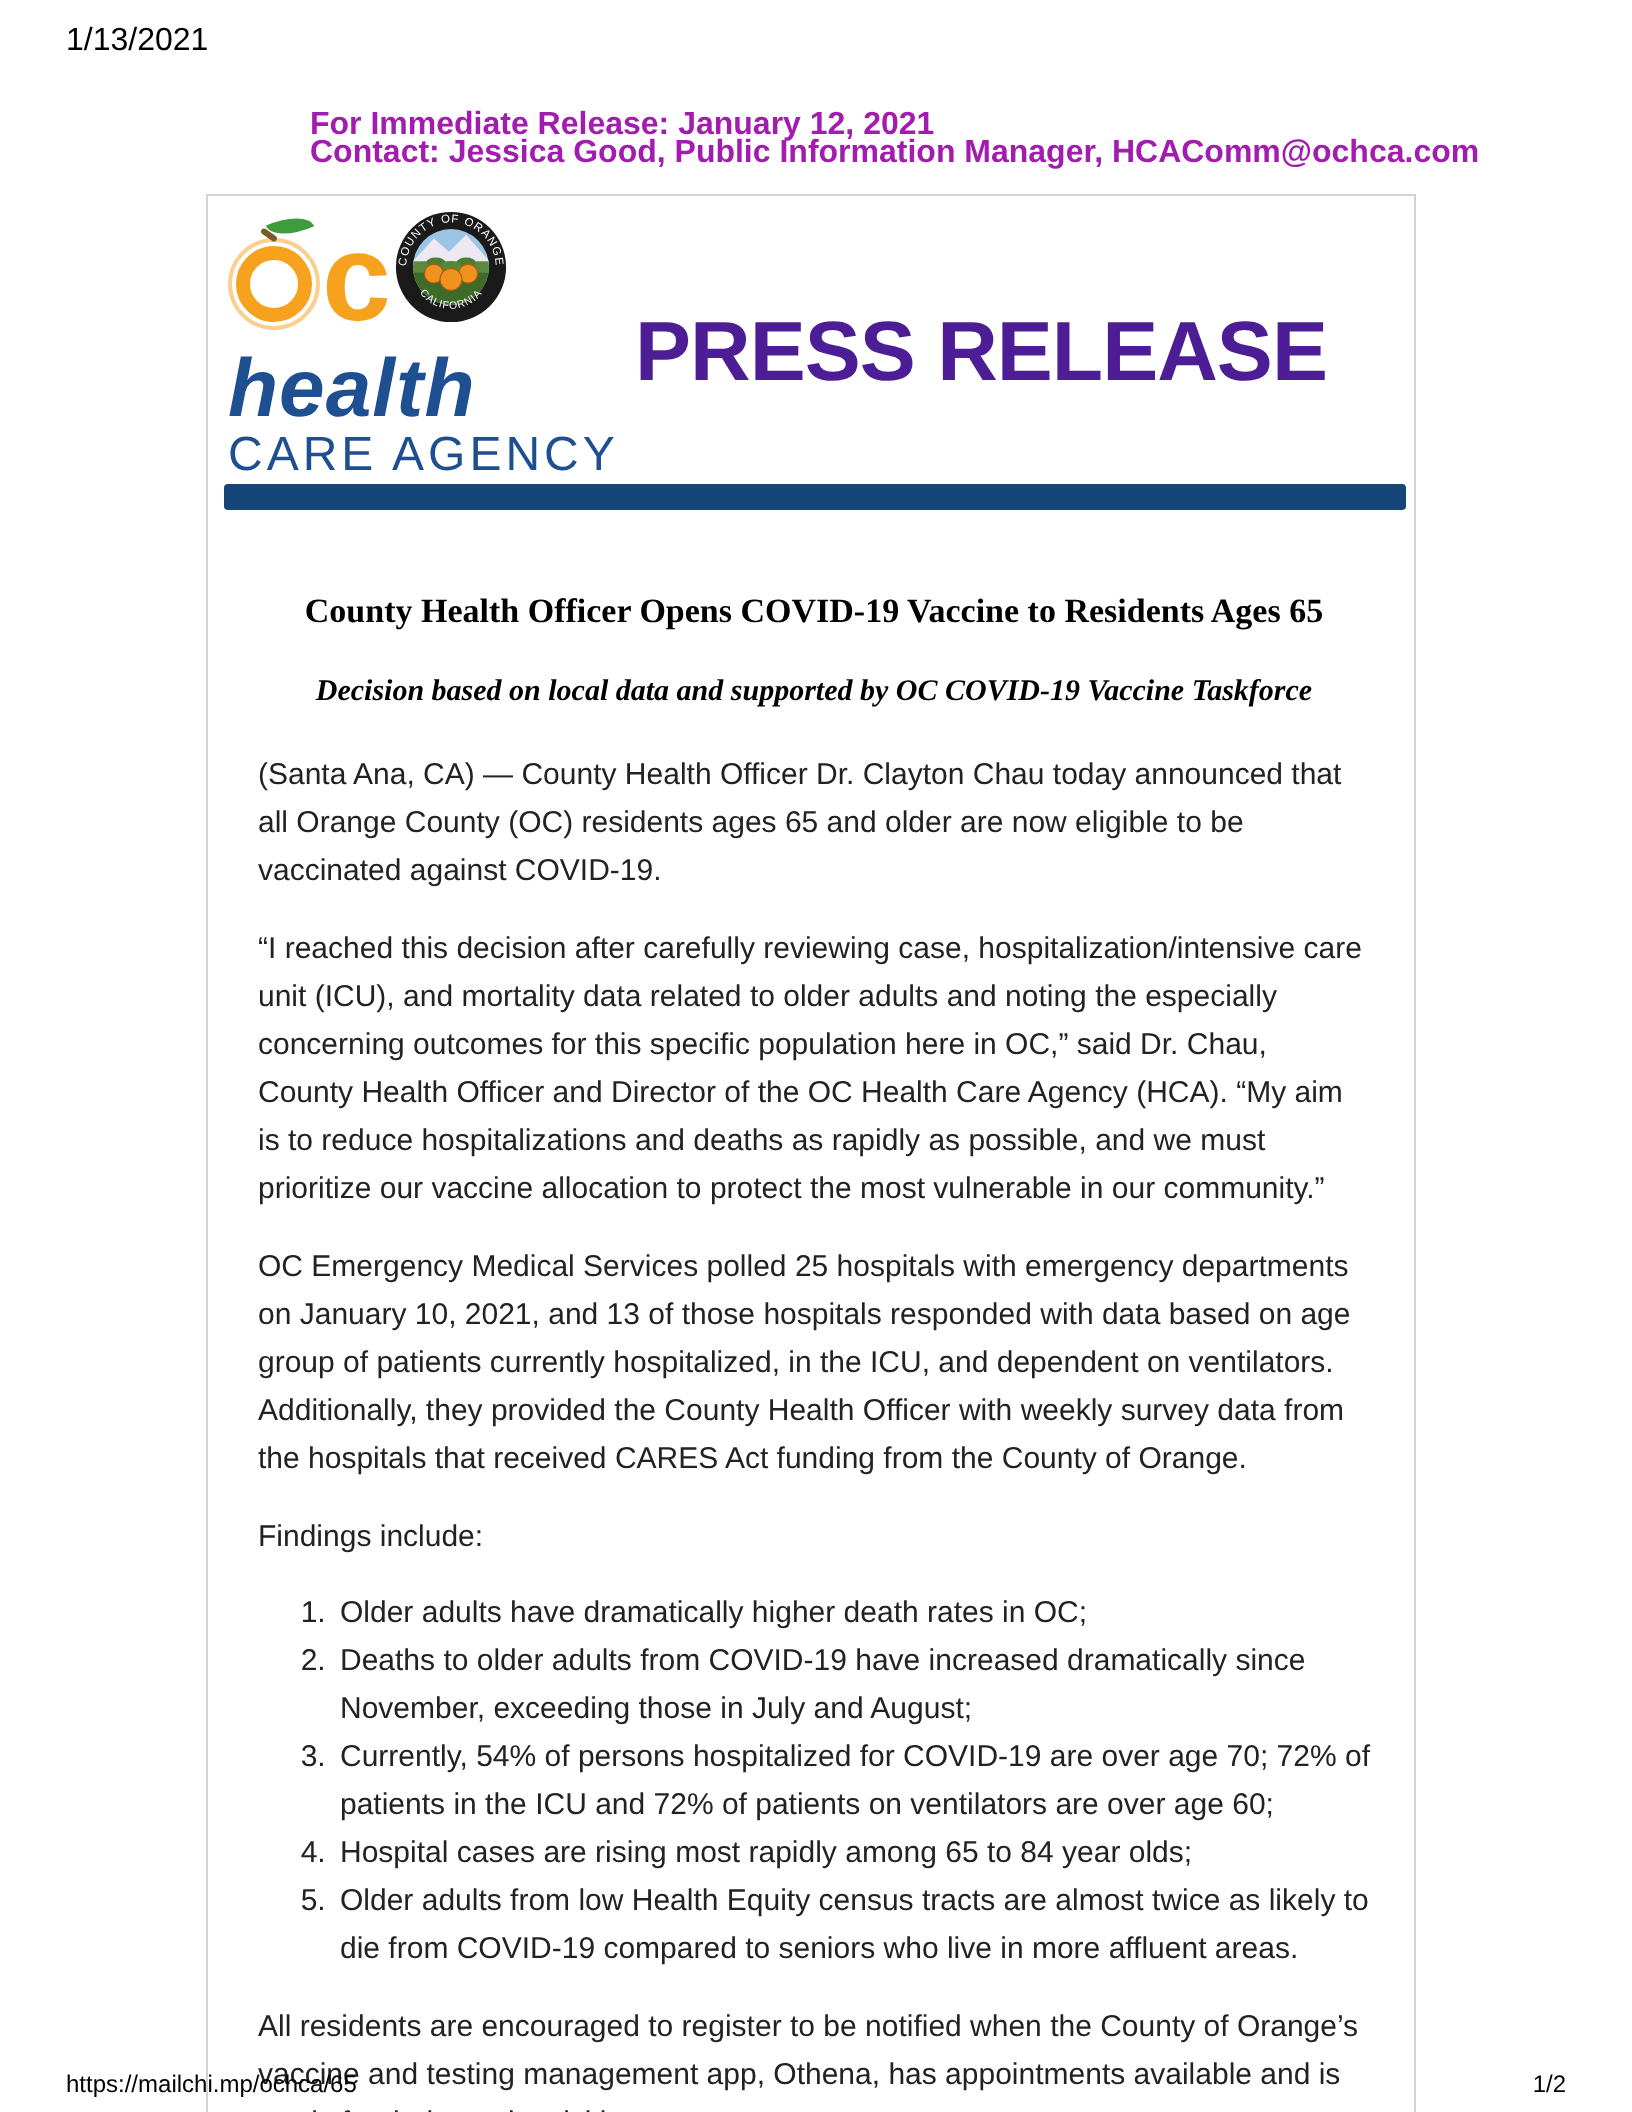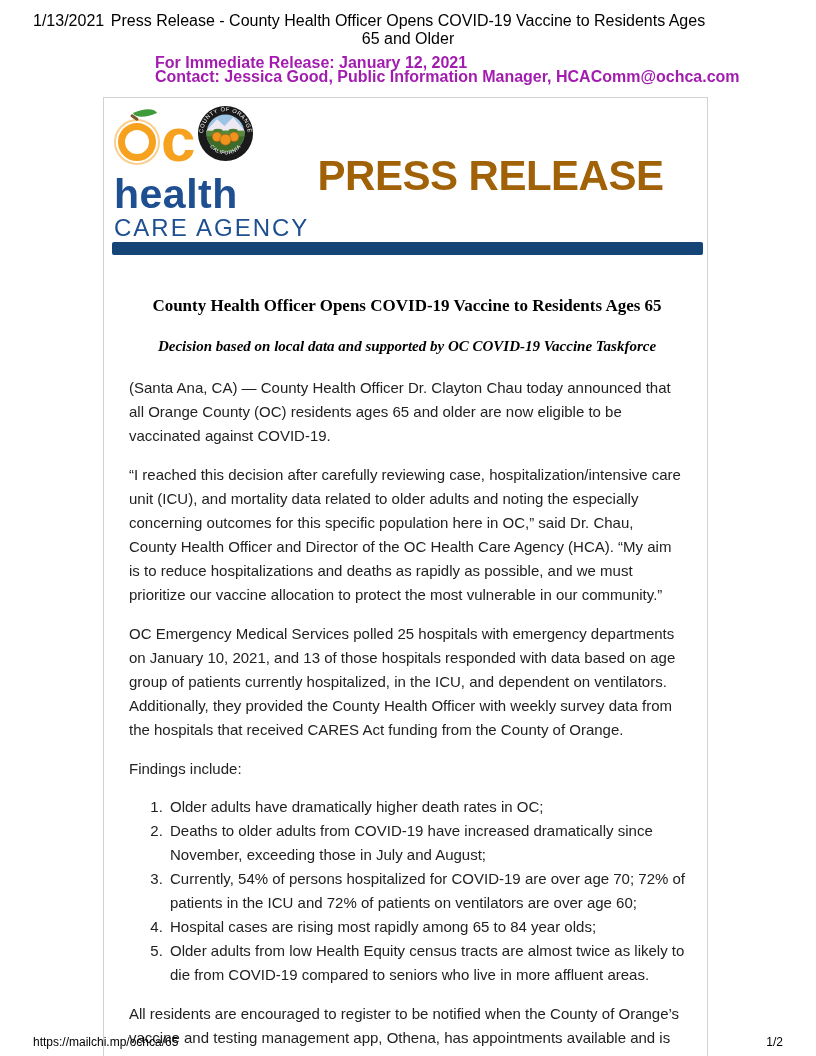--- a/index.html
+++ b/index.html
@@ -34,45 +34,44 @@
   .logo-oc-row { display: flex; align-items: flex-start; position: relative; padding-top: 12px; height: 60px; }
   .logo-o { position: relative; width: 46px; height: 46px; margin-top: 8px; }
   .logo-o .ring-outer { position: absolute; inset: 0; border-radius: 50%; border: 2px solid #FBCF8E; }
   .logo-o .ring-main  { position: absolute; inset: 4px; border-radius: 50%; border: 7px solid #F6A21F; }
   .logo-leaf { position: absolute; top: -11px; left: 20px; width: 22px; height: 10px;
     background: #3F9C3D; border-radius: 0 100% 0 100%; transform: rotate(-24deg); }
   .logo-stem { position: absolute; top: -3px; left: 16px; width: 9px; height: 3px;
     background: #7A5A2B; transform: rotate(35deg); border-radius: 2px; }
   .logo-c { font-size: 62px; line-height: 46px; font-weight: bold; color: #F6A21F; margin: 6px 0 0 1px; }
   .seal { margin: -6px 0 0 2px; flex: none; }
-  .logo-health { font-size: 41px; line-height: 42px; font-weight: bold; letter-spacing: 0.5px; color: #1E4F90; margin-top: 2px; }
+  .logo-health { font-size: 41px; line-height: 42px; font-weight: bold; letter-spacing: 0.5px; color: #1E4F90; margin-top: 2px; font-style: italic; }
   .logo-care { font-size: 24px; line-height: 22px; letter-spacing: 2px; color: #1E4F90; margin-top: 2px; white-space: nowrap; }
   .banner { flex: 1; text-align: center; font-size: 42px; font-weight: 900; letter-spacing: -0.5px;
-    color: #a16207; margin-top: 14px; }
+    color: #4c1d95; margin-top: 14px; }
 
   .blue-bar { height: 13px; background: #154577; margin: 8px 4px 0 8px; border-radius: 2px; }
 
   
   .article { padding: 38px 22px 0 25px; font-size: 15px; line-height: 24px; }
   .article-title { font-family: "Liberation Serif", serif; font-size: 17px; line-height: 26px;
     font-weight: bold; text-align: center; color: #000; margin: 0; }
   .article-title span { display: block; }
   .article-subtitle { font-family: "Liberation Serif", serif; font-size: 15px; font-weight: bold;
     font-style: italic; text-align: center; color: #000; margin: 15px 0 0; }
   .body-par { margin: 15px 0 0; }
   .first-par { margin-top: 18px; }
   ol.findings { margin: 14px 0 0; padding-left: 38px; }
   ol.findings li { margin: 0; padding-left: 3px; }
 </style>
 </head>
 <body>
 
 <div class="print-header">
   <span class="ph-date">1/13/2021</span>
-  <span class="ph-title">Press Release - County Health Officer Opens COVID-19 Vaccine to Residents Ages 65 and Older</span>
 </div>
 
 <div class="release-info">
   <div>For Immediate Release: January 12, 2021</div>
   <div>Contact: Jessica Good, Public Information Manager, HCAComm@ochca.com</div>
 </div>
 
 <div class="email-wrap">
 
   <div class="masthead">

